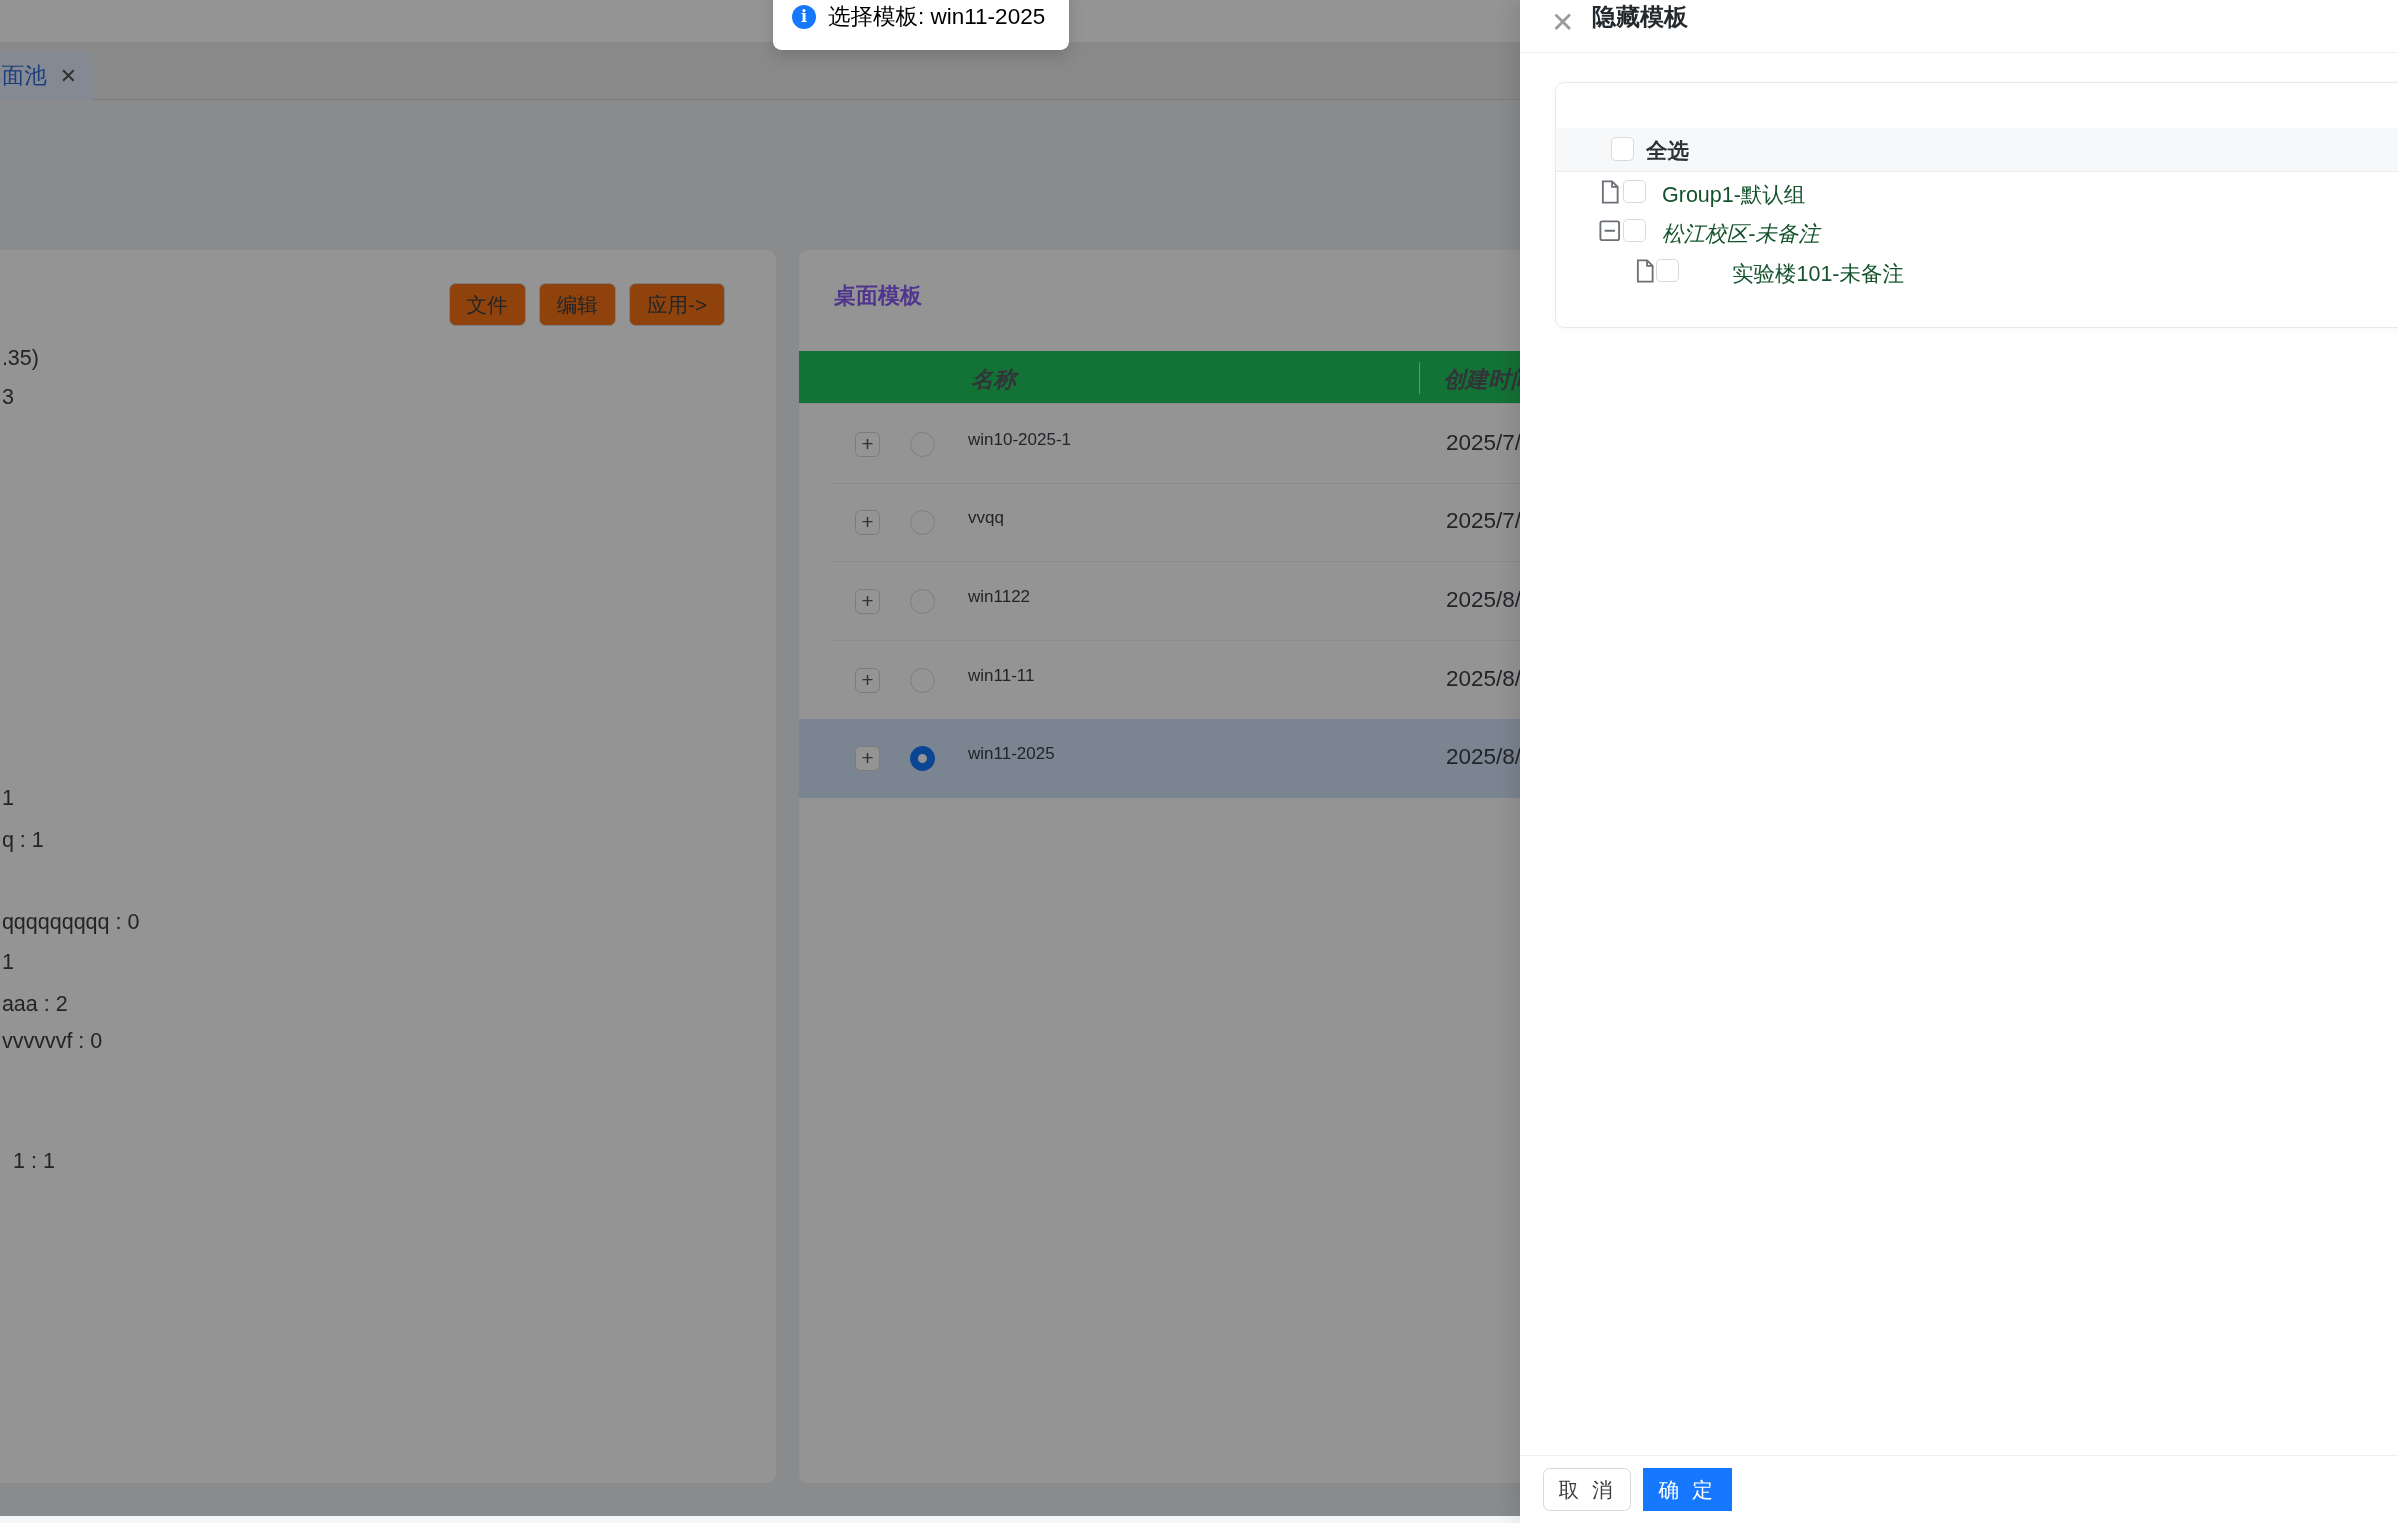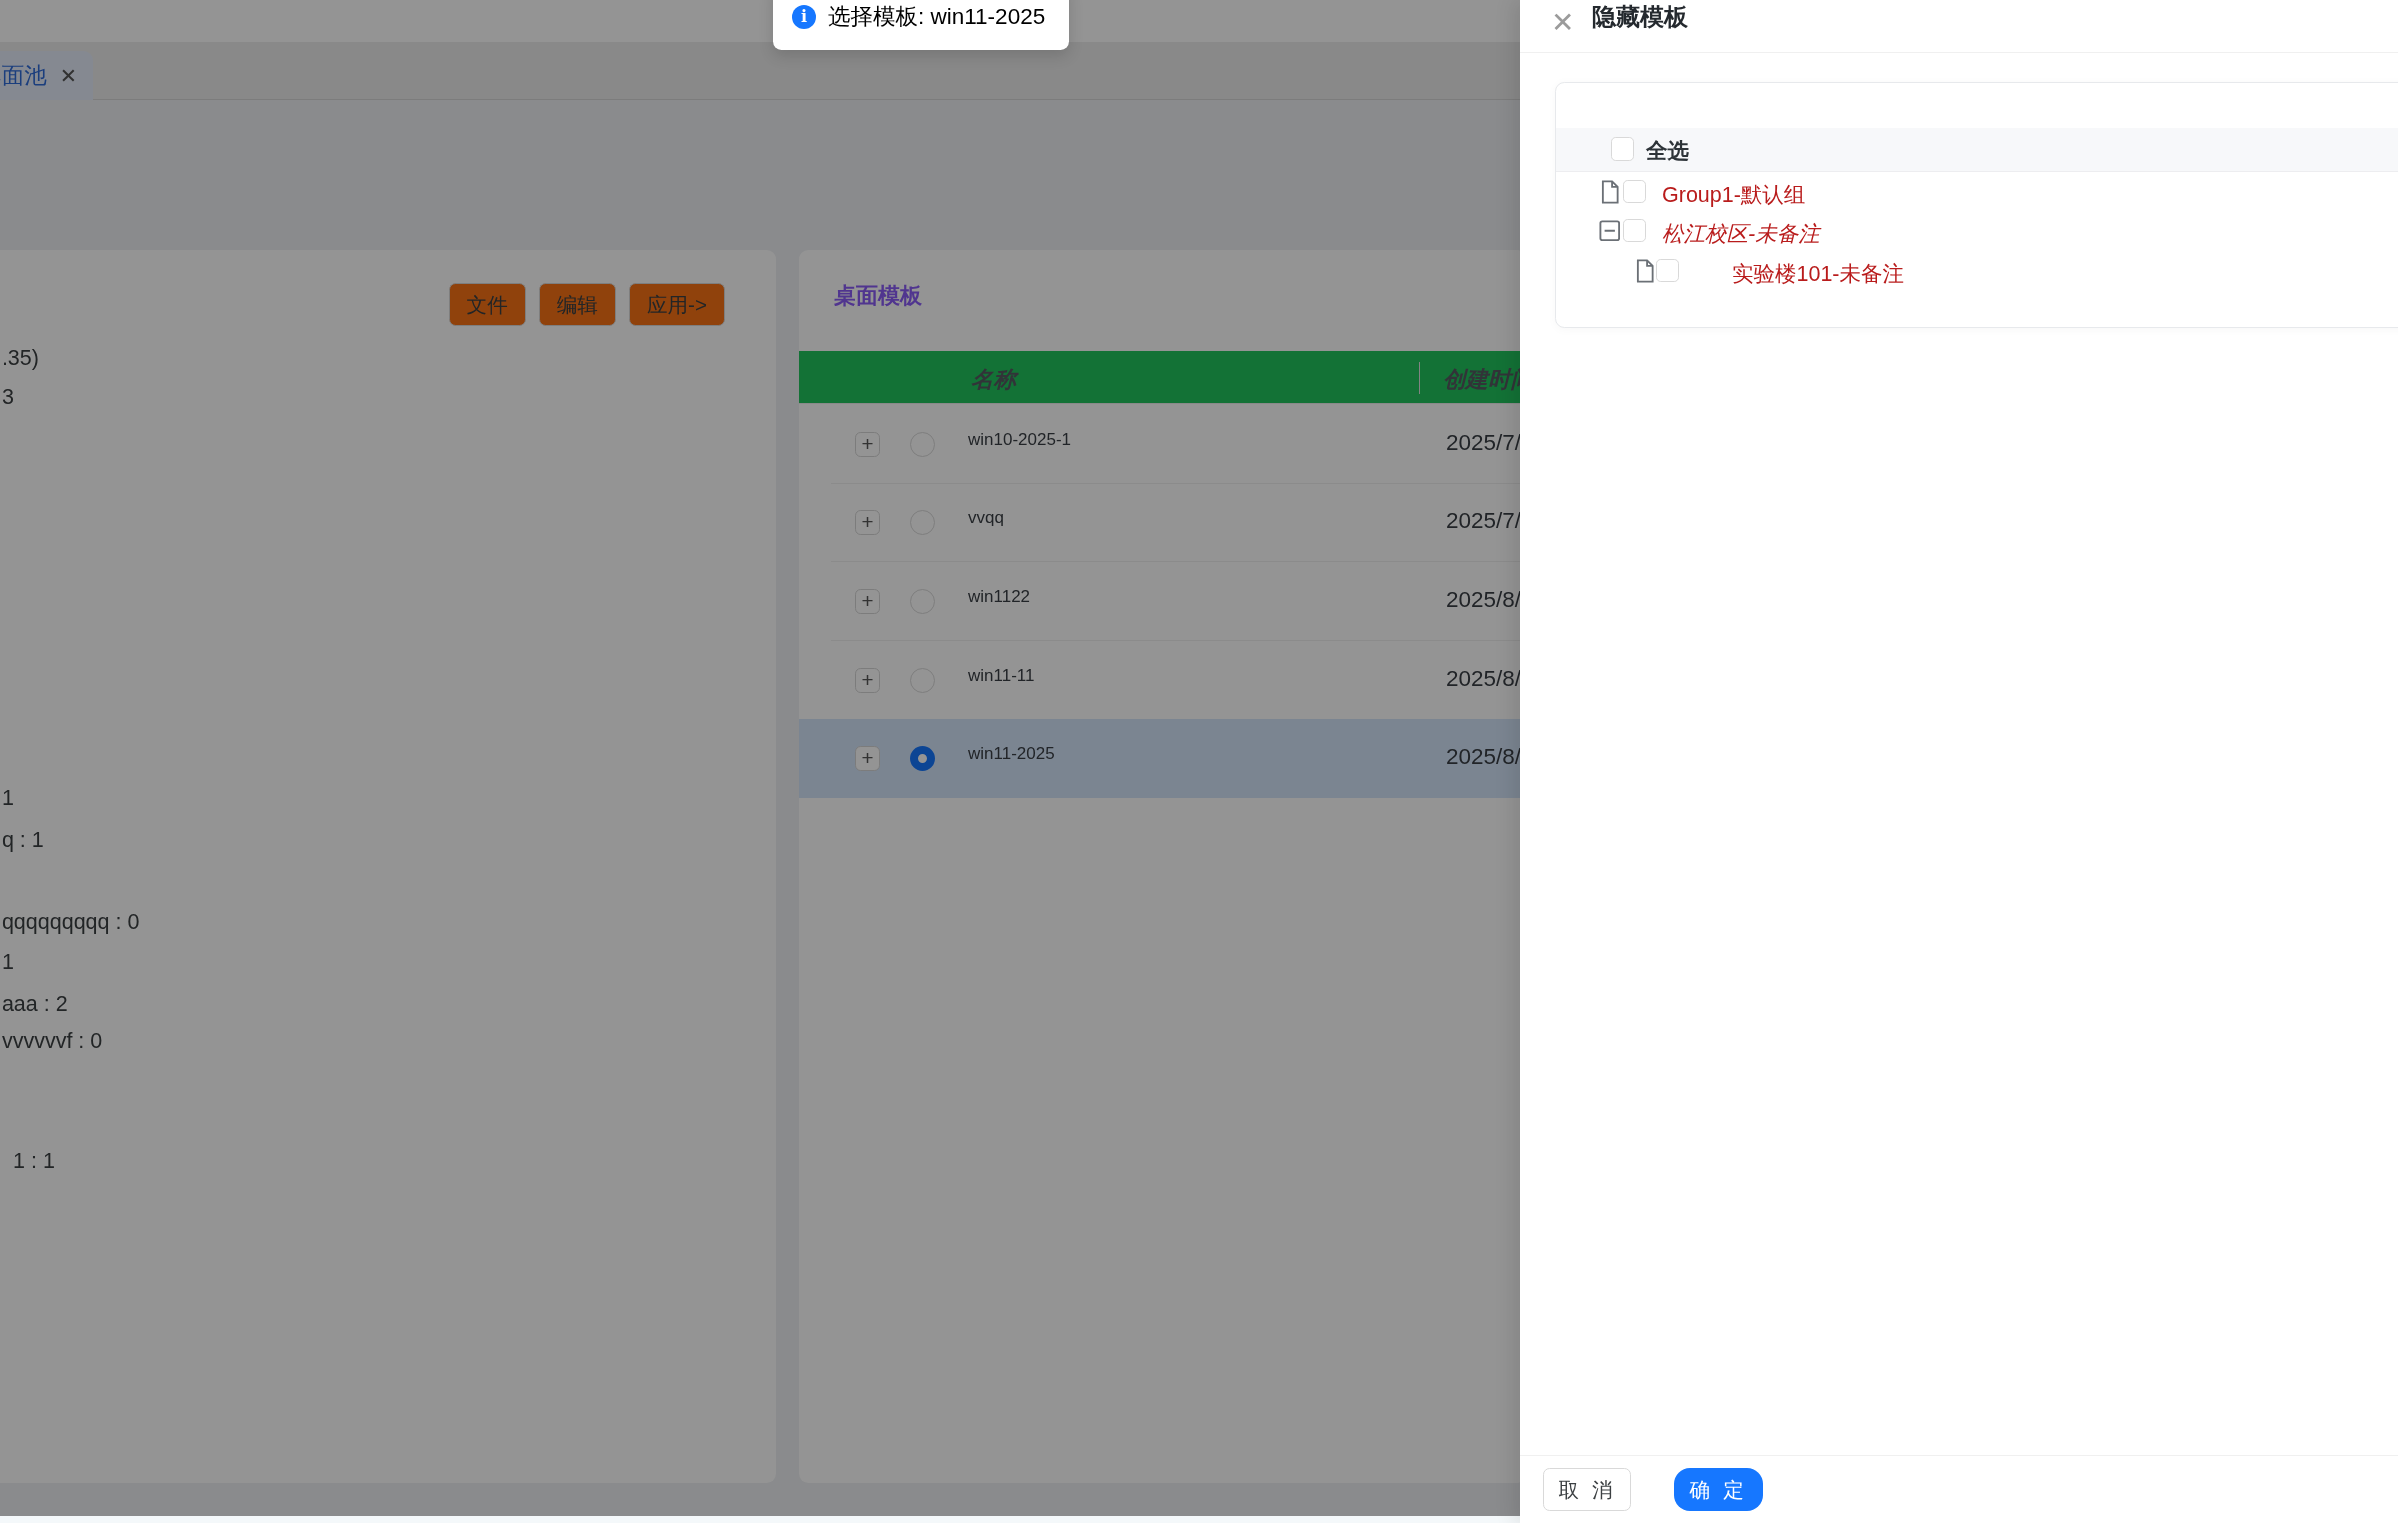--- a/index.html
+++ b/index.html
@@ -47,25 +47,25 @@
   .drawer-title { position:absolute; left:72px; top:1px; font-size:24px; font-weight:700; color:#24292e; }
 
   .tree-card { position:absolute; left:35px; top:82px; width:881px; height:246px; background:#fff; border:0.9px solid #e7e9ec; border-radius:9.4px; box-shadow:0 1.9px 9.4px rgba(0,0,0,0.03); overflow:hidden; }
   .select-all-band { position:absolute; left:0; top:45px; width:100%; height:44px; background:#f7f8fa; border-bottom:0.9px solid #ededf0; }
   .checkbox { width:23.4px; height:23.4px; border:1.4px solid #d9d9d9; border-radius:4.7px; background:#fff; }
   .sa-checkbox { position:absolute; left:55px; top:9.4px; }
   .sa-label { position:absolute; left:90px; top:8.4px; font-size:21.5px; font-weight:700; color:#2d3338; }
   .tree-row { position:absolute; height:39px; width:100%; }
   .tree-icon { position:absolute; top:7.5px; }
   .tree-cb { position:absolute; top:7.5px; }
-  .tree-label { position:absolute; top:7.5px; font-size:21.5px; color:#b91c1c; white-space:nowrap; }
+  .tree-label { position:absolute; top:7.5px; font-size:21.5px; color:#14532d; white-space:nowrap; }
 
   .drawer-footer { position:absolute; left:0; bottom:0; width:100%; height:68px; border-top:0.9px solid #f0f0f0; background:#fff; }
   .btn-cancel { position:absolute; left:23.4px; top:12px; width:88px; height:43px; background:#fff; border:0.9px solid #d9d9d9; border-radius:6.6px; font-size:20.6px; color:#3c4043; display:flex; align-items:center; justify-content:center; letter-spacing:3.7px; }
-  .btn-ok { position:absolute; left:123px; top:12px; width:89px; height:43px; background:#1677ff; border:none; border-radius:16px; font-size:20.6px; color:#fff; display:flex; align-items:center; justify-content:center; letter-spacing:3.7px;margin-left:31px; }
+  .btn-ok { position:absolute; left:123px; top:12px; width:89px; height:43px; background:#1677ff; border:none; border-radius:0; font-size:20.6px; color:#fff; display:flex; align-items:center; justify-content:center; letter-spacing:3.7px; }
 
   
   .toast { position:absolute; left:773px; top:-17px; height:67px; z-index:30; background:#fff; border-radius:8.4px; box-shadow:0 5.6px 15px rgba(0,0,0,0.14); display:flex; align-items:center; padding:0 24px 0 19px; gap:12px; }
   .info-icon { width:24px; height:24px; border-radius:50%; background:#1677ff; color:#fff; font-size:16px; font-weight:700; display:flex; align-items:center; justify-content:center; font-family:"DejaVu Serif",serif; }
   .toast-text { font-size:22.5px; color:#000000; white-space:nowrap; }
 </style>
 </head>
 <body>
 
 <div class="top-band"></div>

